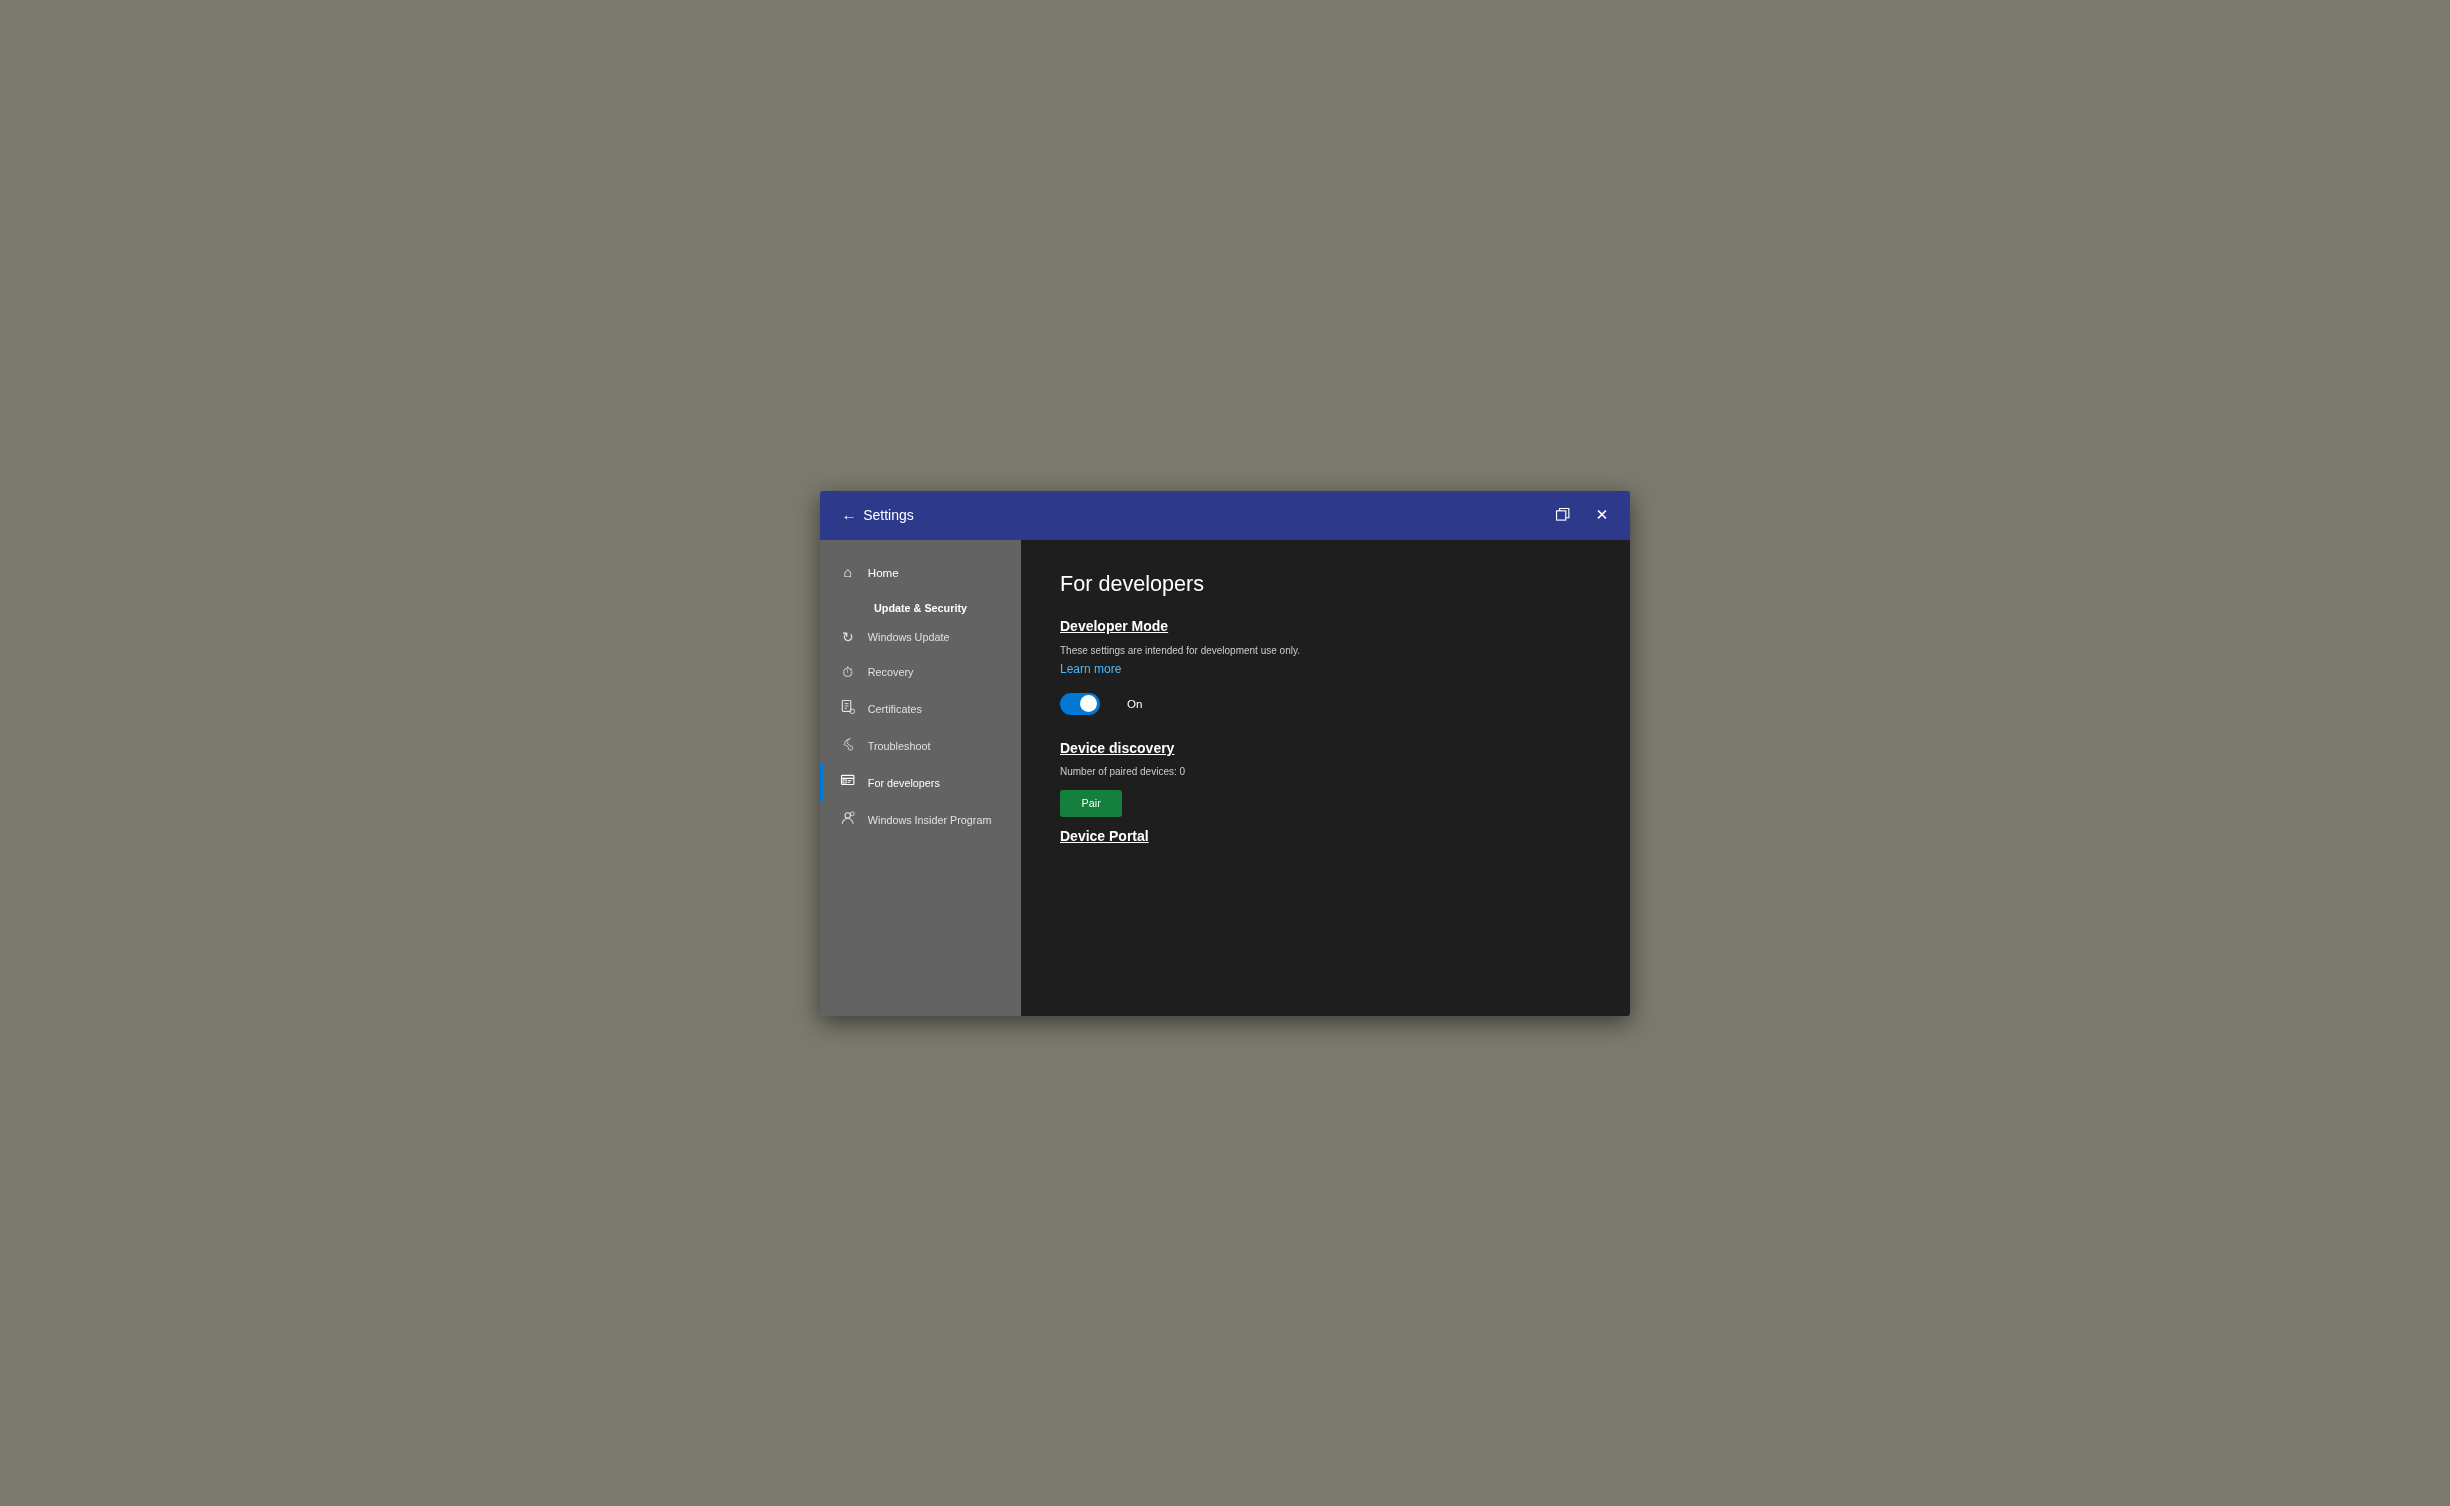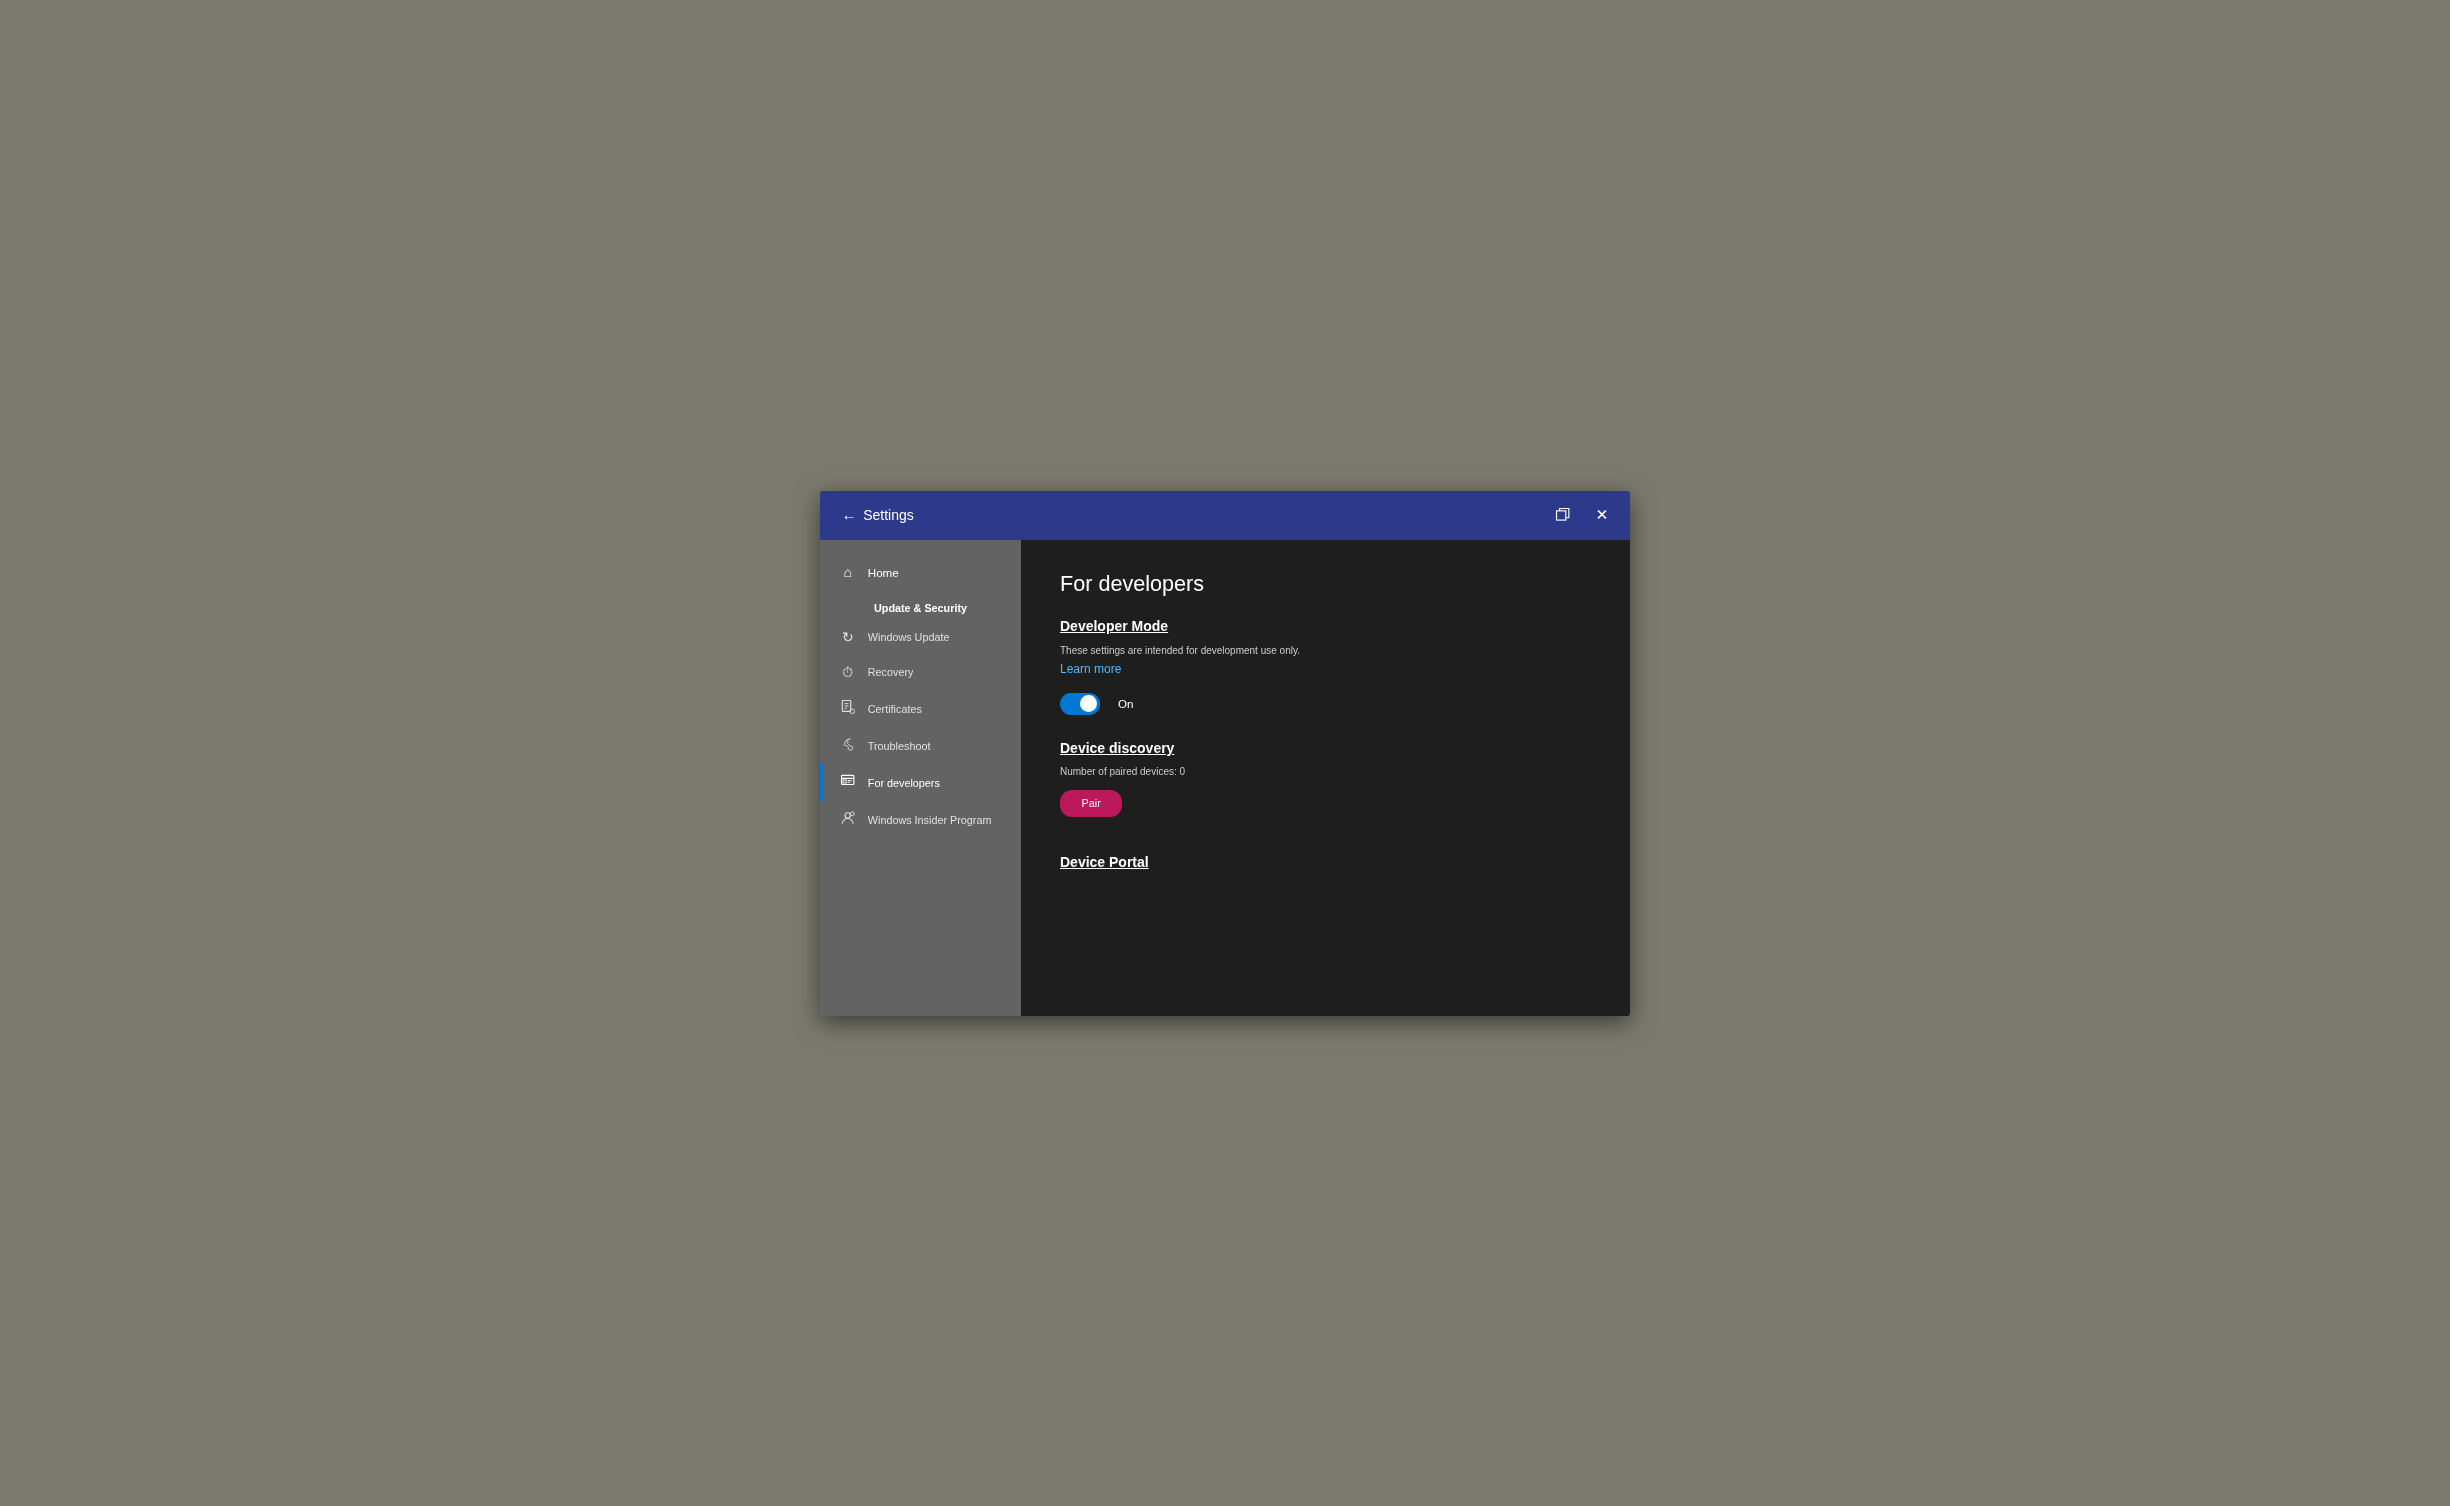--- a/index.html
+++ b/index.html
@@ -160,21 +160,21 @@
       text-decoration: none;
       cursor: pointer;
       display: inline-block;
       margin-bottom: 17px;
     }
 
     
     .toggle-row {
       display: flex;
       align-items: center;
-      gap: 18px;
+      gap: 27px;
       margin-bottom: 25px;
     }
 
     .toggle-switch {
       position: relative;
       width: 40px;
       height: 21.6px;
       cursor: pointer;
     }
 
@@ -209,28 +209,28 @@
       font-size: 11.6px;
     }
 
     .paired-devices-text {
       font-size: 10px;
       color: #cccccc;
       margin-bottom: 12.3px;
     }
 
     .pair-button {
-      background-color: #be185d;
+      background-color: #15803d;
       color: white;
       border: none;
       padding: 7.7px 21.6px;
       font-size: 10.8px;
       cursor: pointer;
-      border-radius: 12px;
-      margin-bottom: 37px;
+      border-radius: 3px;
+      margin-bottom: 11px;
     }
 
   </style>
 </head>
 <body>
 
 <div class="window">
 
   <div class="titlebar">
     <button class="titlebar-btn">←</button>

